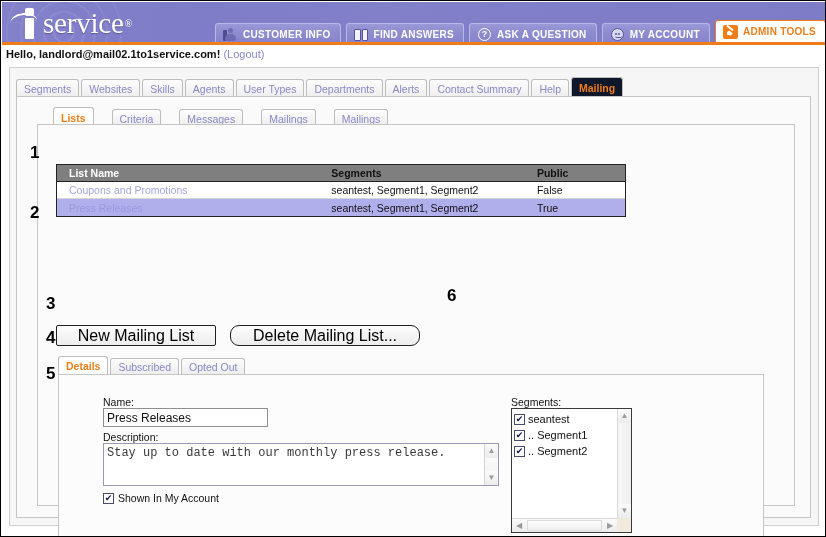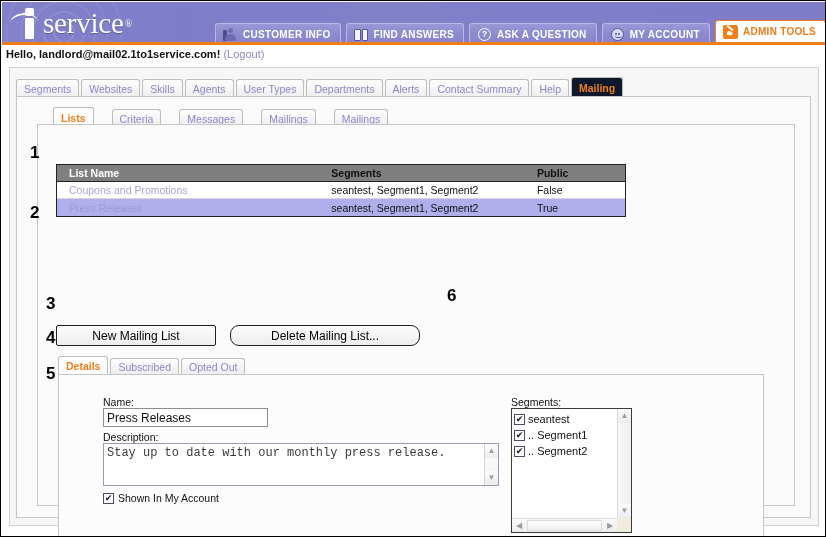--- a/index.html
+++ b/index.html
@@ -193,21 +193,21 @@
   .c-pub { width:90px; color:#111; }
   #grid .row .c-name a{ color:#a7a4de; text-decoration:none; }
   #grid .row.sel .c-name a{ color:#9b98dd; }
 
   
   #btnrow{
     position:absolute; left:18px; top:200px; display:flex; gap:14px; align-items:center;
   }
   .btn{
     font-family:"Liberation Sans", sans-serif;
-    font-size:12px; color:#000;
+    font-size:16px; color:#000;
     background:linear-gradient(180deg,#fcfcfc 0%,#ededed 100%);
     border:1px solid #1f1f1f;
     border-radius:2px;
     height:21px; display:flex; align-items:center; justify-content:center;
     cursor:pointer;
   }
   .btn.rounded{ border-radius:9px; }
   #btn-new{ width:160px; }
   #btn-del{ width:190px; }
 

